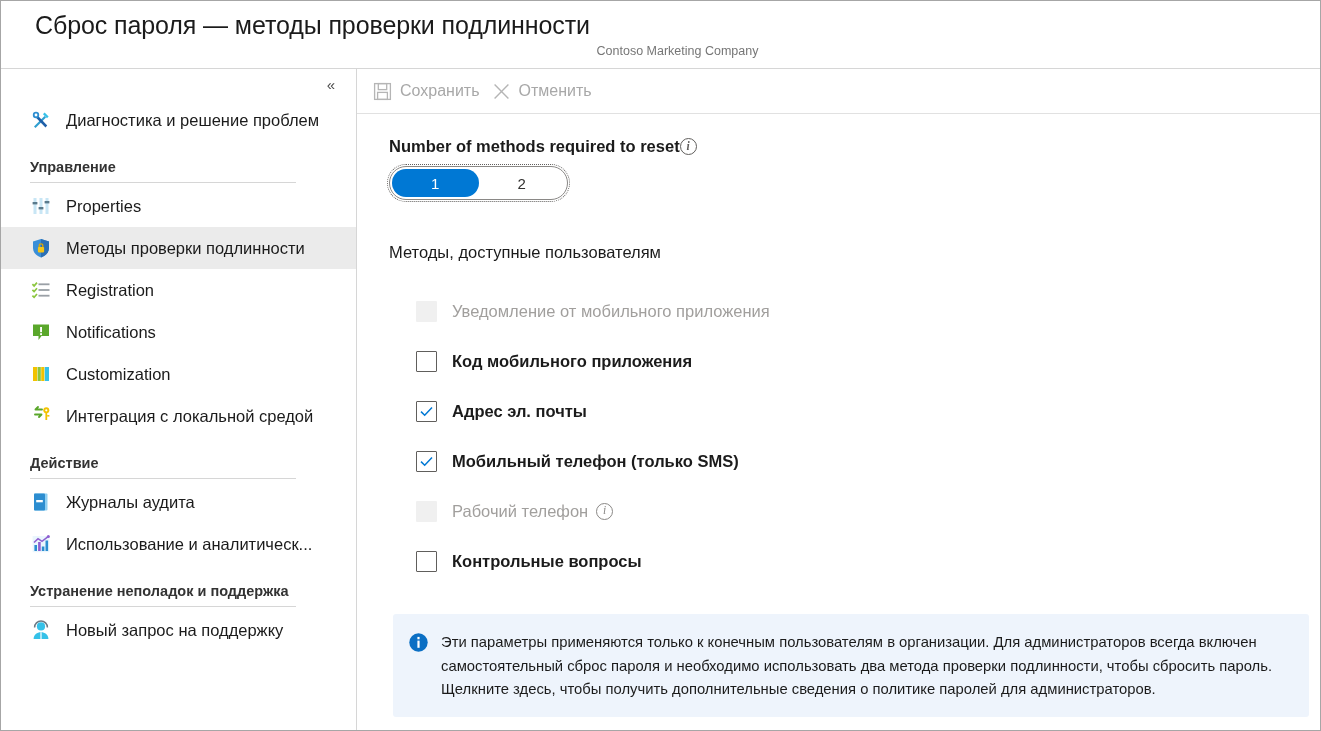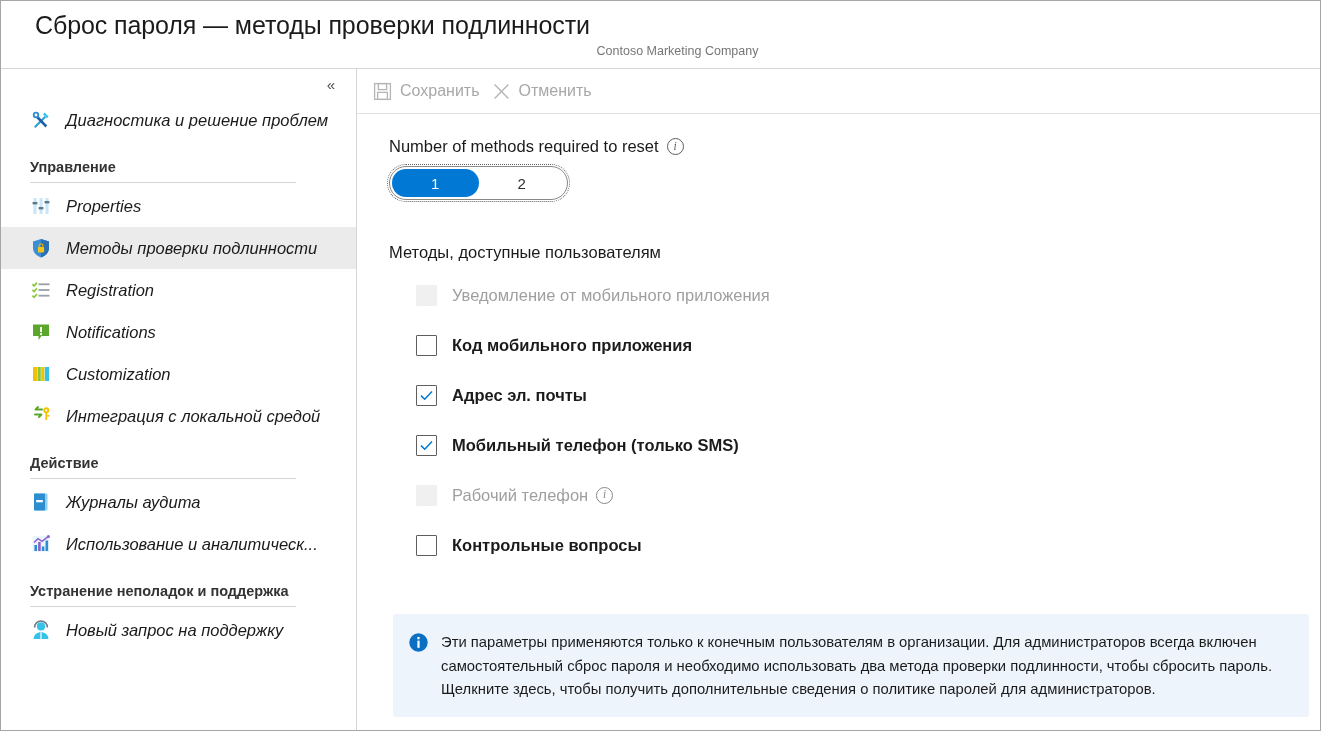--- a/index.html
+++ b/index.html
@@ -89,21 +89,21 @@
     display: flex;
     align-items: center;
     padding-left: 29px;
     gap: 14px;
     cursor: pointer;
     font-size: 16.5px;
     color: #1b1b1b;
     white-space: nowrap;
   }
   .nav-item.selected { background: #ebebeb; }
-  .nav-label { line-height: 1; font-style: italic; }
+  .nav-label { line-height: 1; }
   .nav-icon {
     width: 22px; height: 22px;
     flex: 0 0 22px;
     display: flex; align-items: center; justify-content: center;
   }
   .nav-icon svg { display: block; }
 
   .section-head {
     padding: 18px 29px 0 29px;
   }
@@ -154,25 +154,24 @@
   .pane {
     flex: 1 1 auto;
     padding: 23px 0 0 0;
     overflow: hidden;
     position: relative;
   }
   .pane-inner { padding-left: 32px; padding-right: 14px; }
 
   .field-label {
     font-size: 16.5px;
-    font-weight: normal;
+    font-weight: bold;
     color: #1b1b1b;
     display: flex;
     align-items: center;
-    gap: 8px;
     margin-bottom: 10px;
     white-space: nowrap;
   }
   .info-circle {
     width: 17px; height: 17px;
     flex: 0 0 17px;
     border: 1.4px solid #605e5c;
     border-radius: 50%;
     color: #605e5c;
     font-size: 11.5px;
@@ -210,21 +209,21 @@
   }
   .choice.on {
     background: #0078d4;
     color: #ffffff;
   }
 
   .group-label {
     margin-top: 43px;
     font-size: 16.5px;
     color: #1b1b1b;
-    margin-bottom: 8px;
+    margin-bottom: 24px;
     white-space: nowrap;
   }
 
   .cb-row {
     height: 50px;
     display: flex;
     align-items: center;
     gap: 15px;
     padding-left: 27px;
   }

